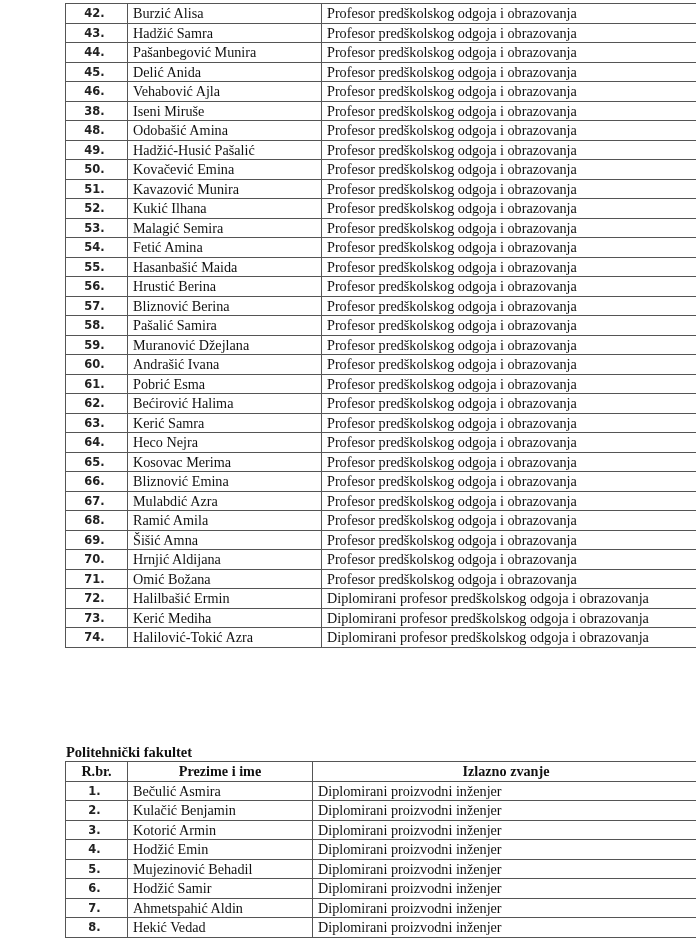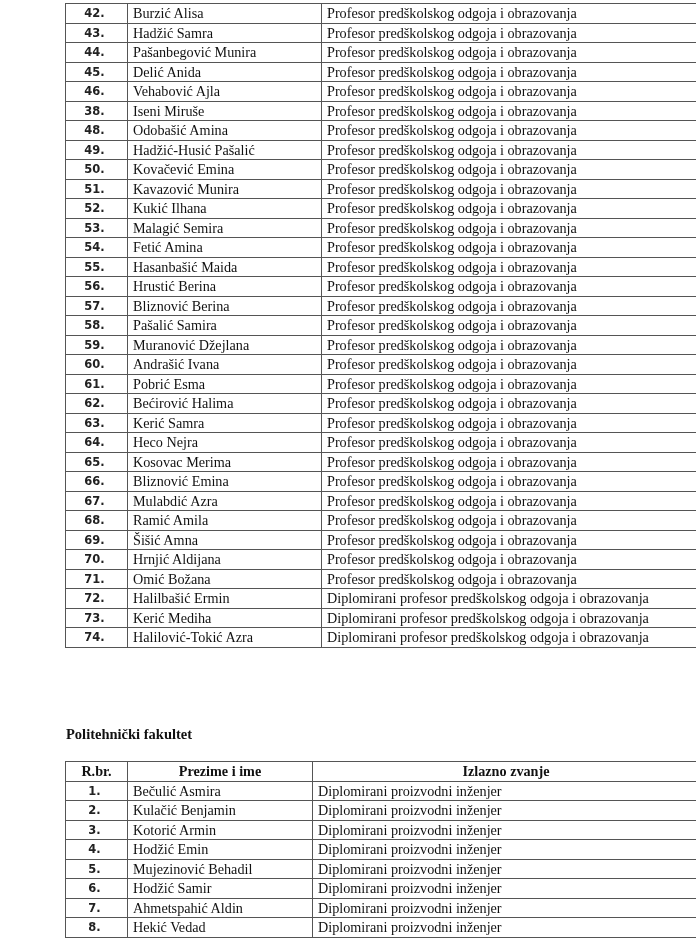--- a/index.html
+++ b/index.html
@@ -5,21 +5,21 @@
   html, body { margin: 0; padding: 0; background: #ffffff; }
   body { width: 696px; height: 941px; position: relative; overflow: hidden; color: #111; }
   table { border-collapse: collapse; position: absolute; table-layout: fixed; margin-left: 17px; }
   td, th { border: 1.3px solid #555; padding: 0; height: 18.5px; line-height: 18px; white-space: nowrap; overflow: hidden; }
   .num { font-family: "DejaVu Sans", sans-serif; font-size: 11.5px; font-weight: bold; text-align: center; color: #222; padding-right: 4px; }
   .name, .title { font-family: "Liberation Serif", serif; font-size: 14.2px; padding-left: 5px; text-align: left; }
   th { font-family: "Liberation Serif", serif; font-size: 14.2px; font-weight: bold; }
   #t1 { left: 48px; top: 3px; width: 634px; }
   #t2 { left: 48px; top: 761px; width: 634px; }
   #t1 td, #t2 td, #t2 th { height: 18.5px; }
-  .section-heading { position: absolute; left: 66px; top: 726px; font-family: "Liberation Serif", serif; font-weight: bold; font-size: 14.5px; margin: 0; }
+  .section-heading { position: absolute; left: 66px; top: 744px; font-family: "Liberation Serif", serif; font-weight: bold; font-size: 14.5px; margin: 0; }
 </style>
 </head>
 <body>
 
 <table id="t1">
   <colgroup>
       <col style="width:62px">
       <col style="width:194px">
       <col style="width:378px">
     </colgroup>

